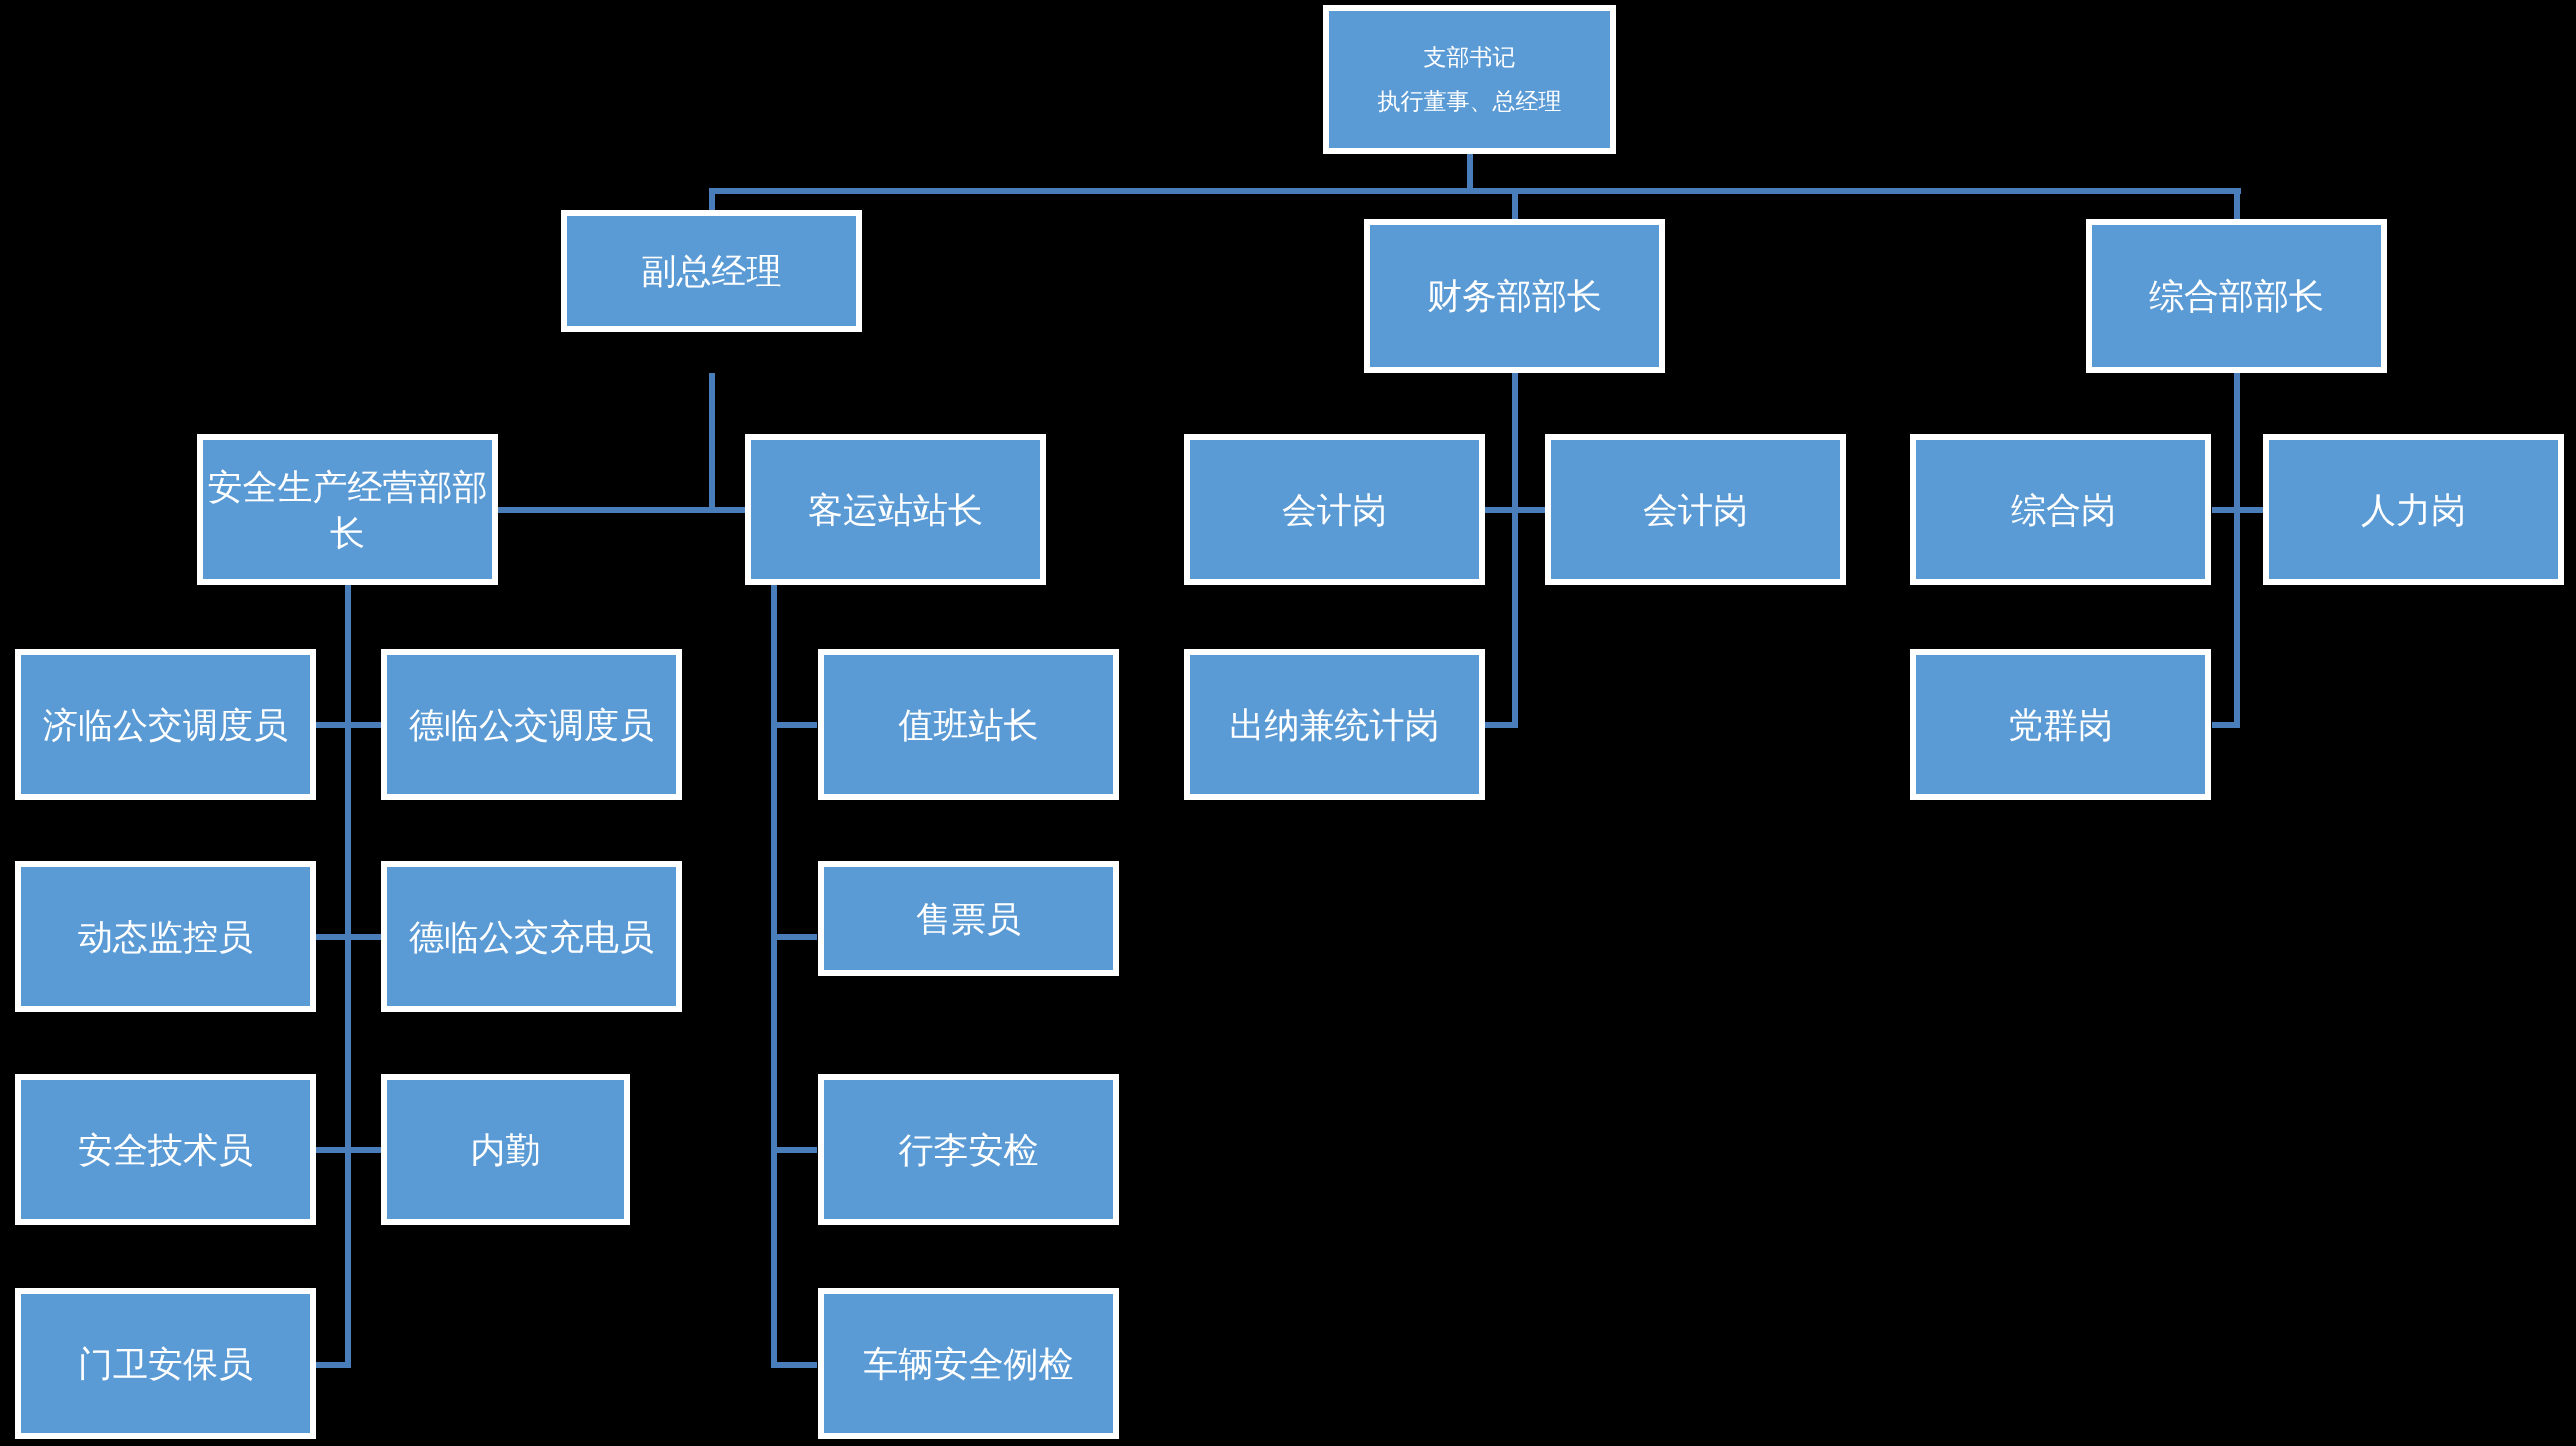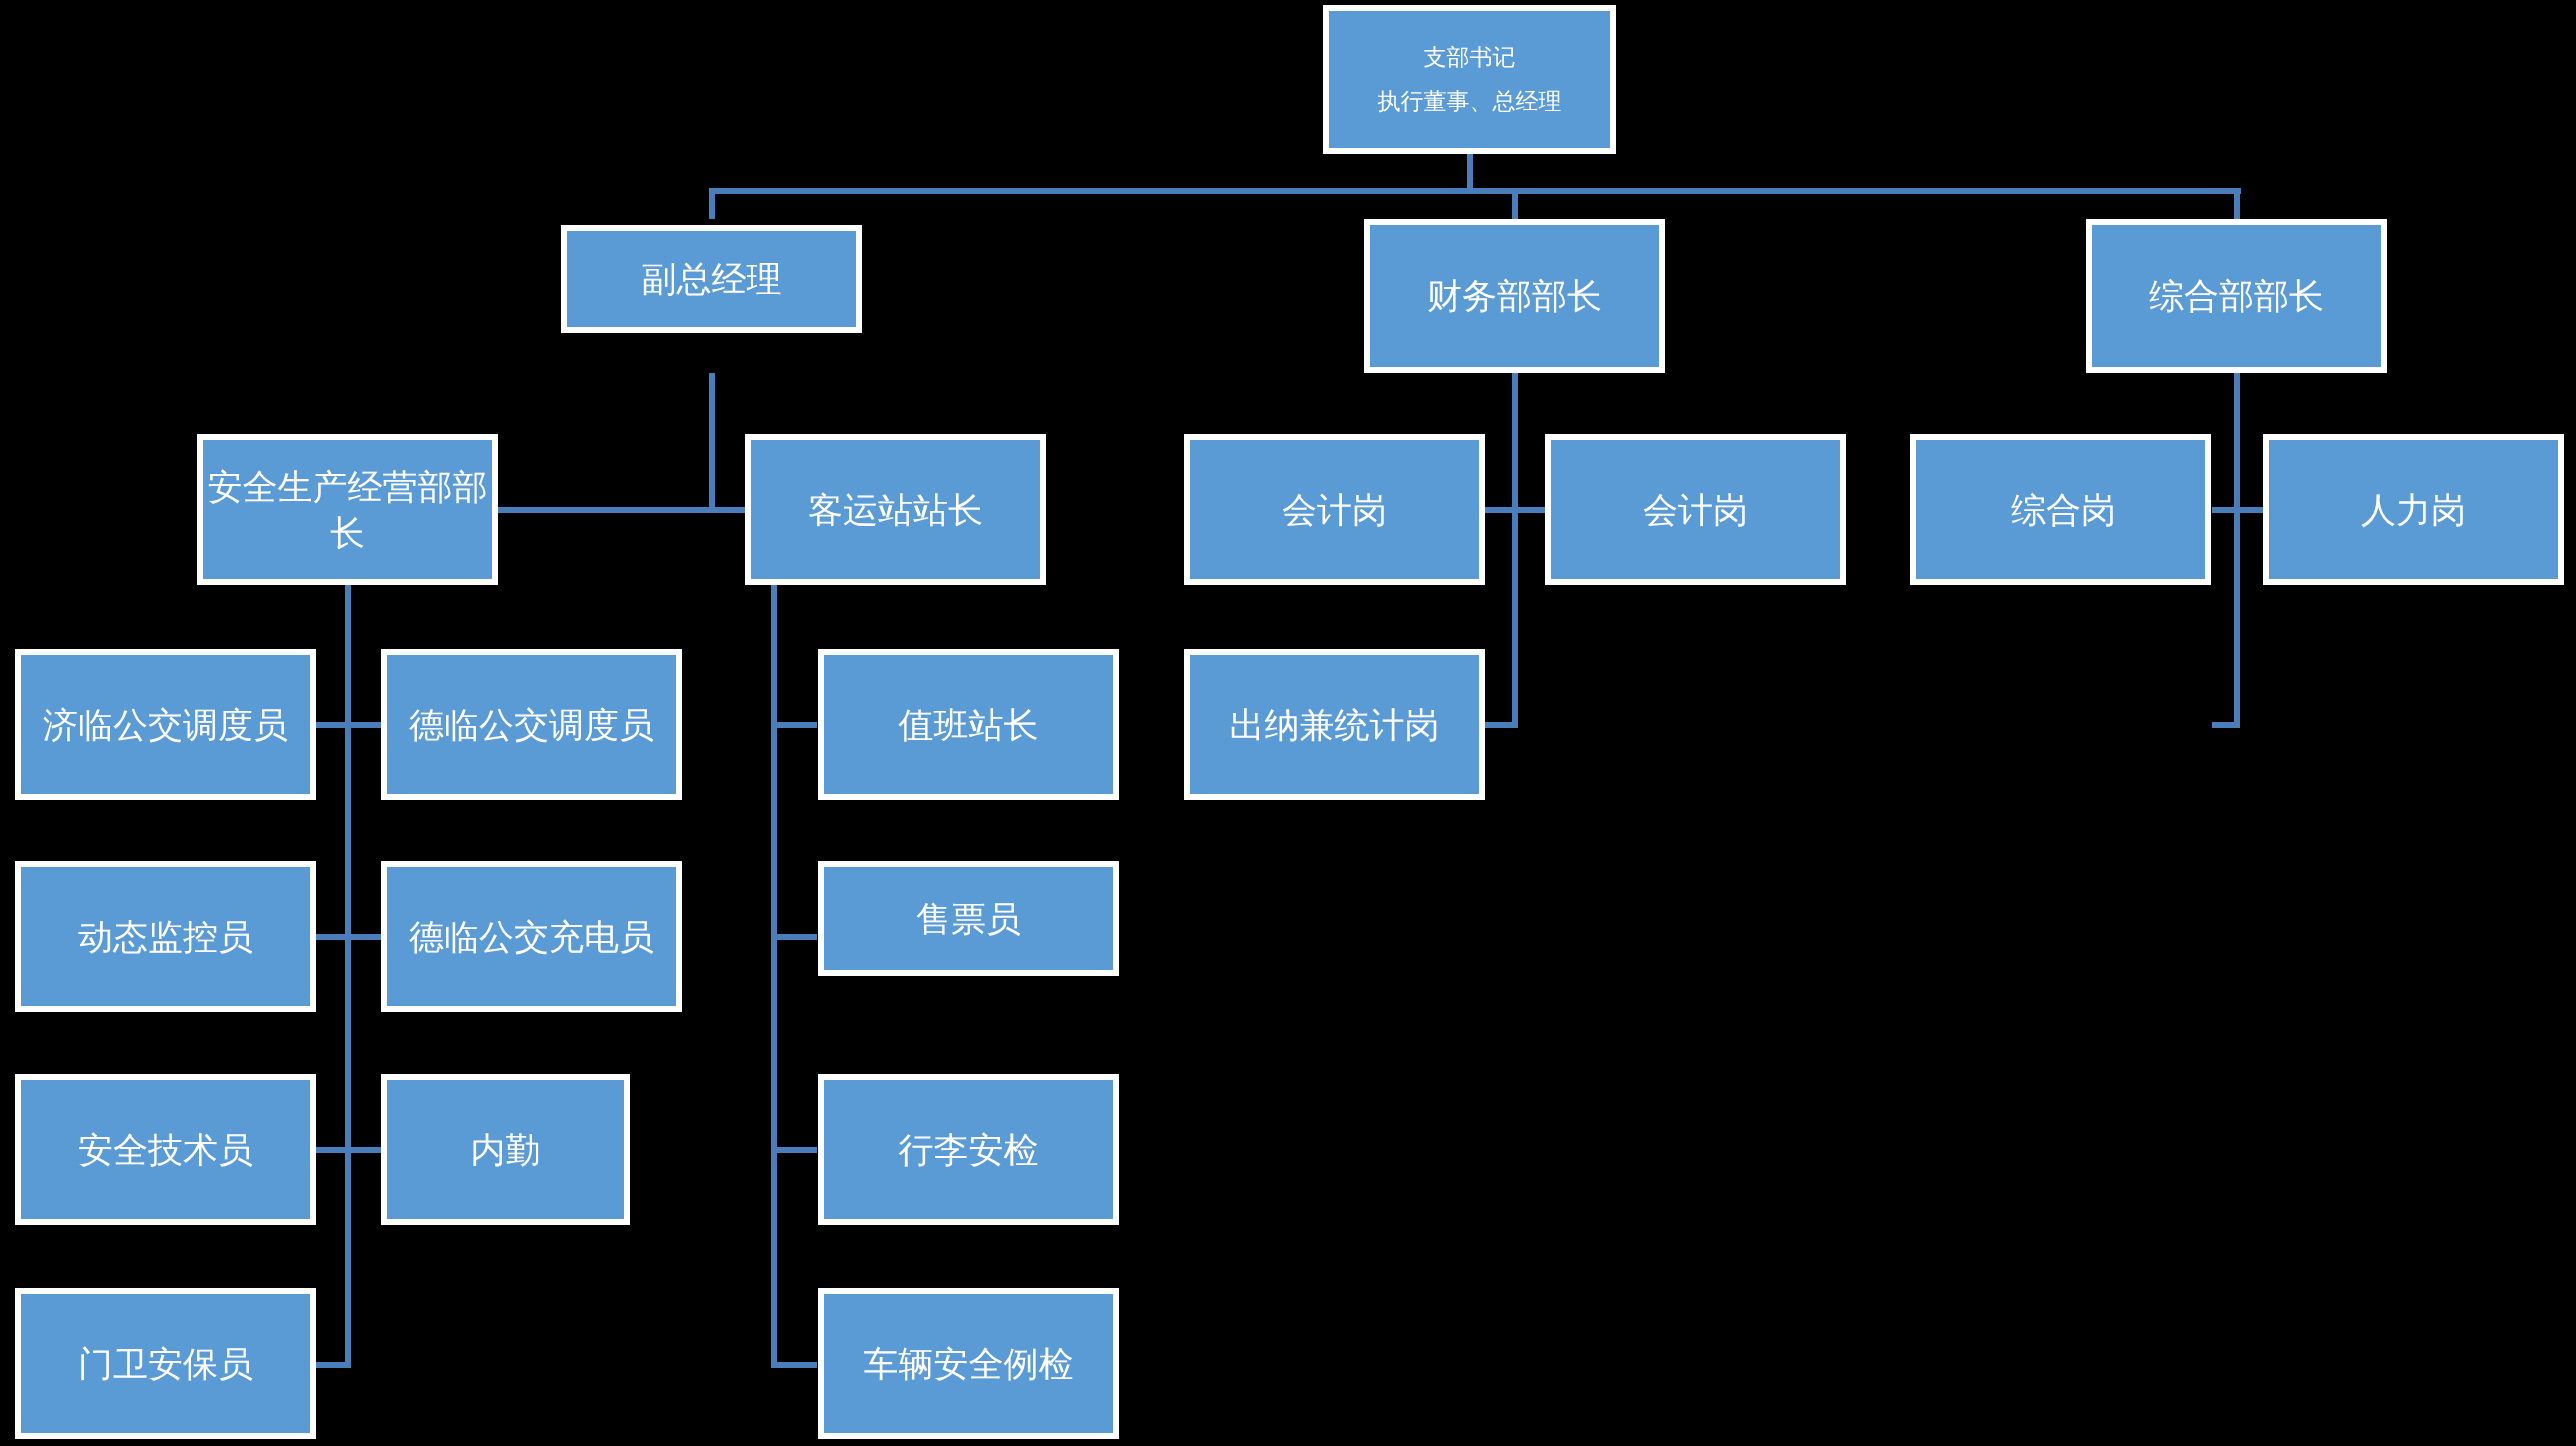--- a/index.html
+++ b/index.html
@@ -26,21 +26,21 @@
     line-height: 1.3;
   }
   .node .label { display: block; padding: 0 3.3px; }
   .node-top { font-size: 23px; line-height: 1.9; }
   .line {
     position: absolute;
     background: #4a7ebb;
   }
   
   #n-root            { left: 1323px; top: 5px;    width: 293px; height: 149px; }
-  #n-vice-gm         { left: 561px;  top: 225px;  width: 301px; height: 108px; }
+  #n-vice-gm         { left: 561px;  top: 210px;  width: 301px; height: 122px; }
   #n-finance-head    { left: 1364px; top: 219px;  width: 301px; height: 154px; }
   #n-general-head    { left: 2086px; top: 219px;  width: 301px; height: 154px; }
   #n-safety-head     { left: 197px;  top: 434px;  width: 301px; height: 151px; }
   #n-station-master  { left: 745px;  top: 434px;  width: 301px; height: 151px; }
   #n-accountant-1    { left: 1184px; top: 434px;  width: 301px; height: 151px; }
   #n-accountant-2    { left: 1545px; top: 434px;  width: 301px; height: 151px; }
   #n-general-post    { left: 1910px; top: 434px;  width: 301px; height: 151px; padding-left: 6px; }
   #n-hr-post         { left: 2263px; top: 434px;  width: 301px; height: 151px; }
   #n-jilin-dispatch  { left: 15px;   top: 649px;  width: 301px; height: 151px; }
   #n-delin-dispatch  { left: 381px;  top: 649px;  width: 301px; height: 151px; }
@@ -148,20 +148,23 @@
   </div>
   <div class="node" id="n-delin-dispatch">
     <span class="label">德临公交调度员</span>
   </div>
   <div class="node" id="n-duty-master">
     <span class="label">值班站长</span>
   </div>
   <div class="node" id="n-cashier">
     <span class="label">出纳兼统计岗</span>
   </div>
+  <div class="node" id="n-party-post">
+    <span class="label">党群岗</span>
+  </div>
 
   <div class="node" id="n-monitor">
     <span class="label">动态监控员</span>
   </div>
   <div class="node" id="n-delin-charger">
     <span class="label">德临公交充电员</span>
   </div>
   <div class="node" id="n-ticket-seller">
     <span class="label">售票员</span>
   </div>

